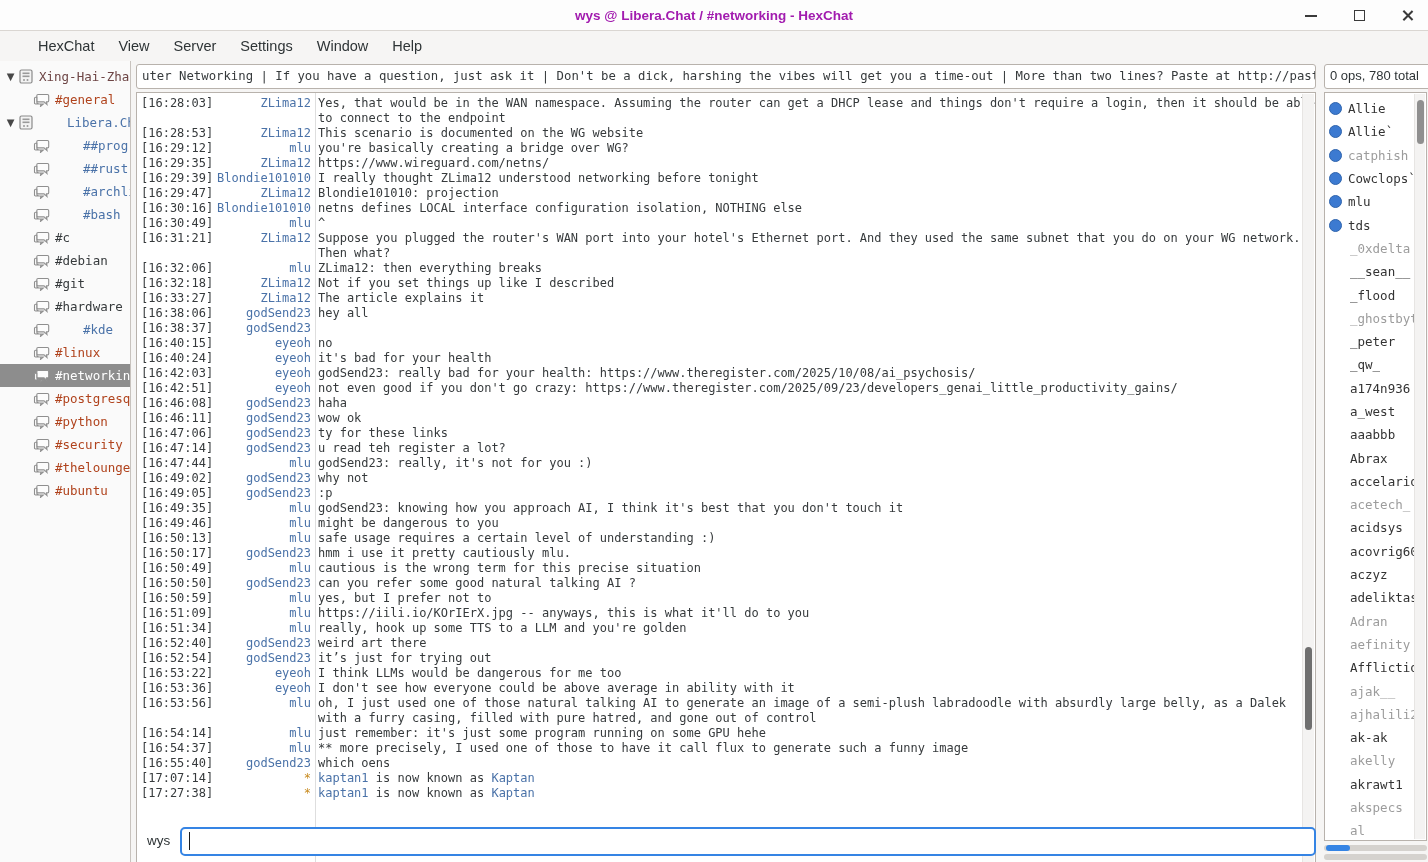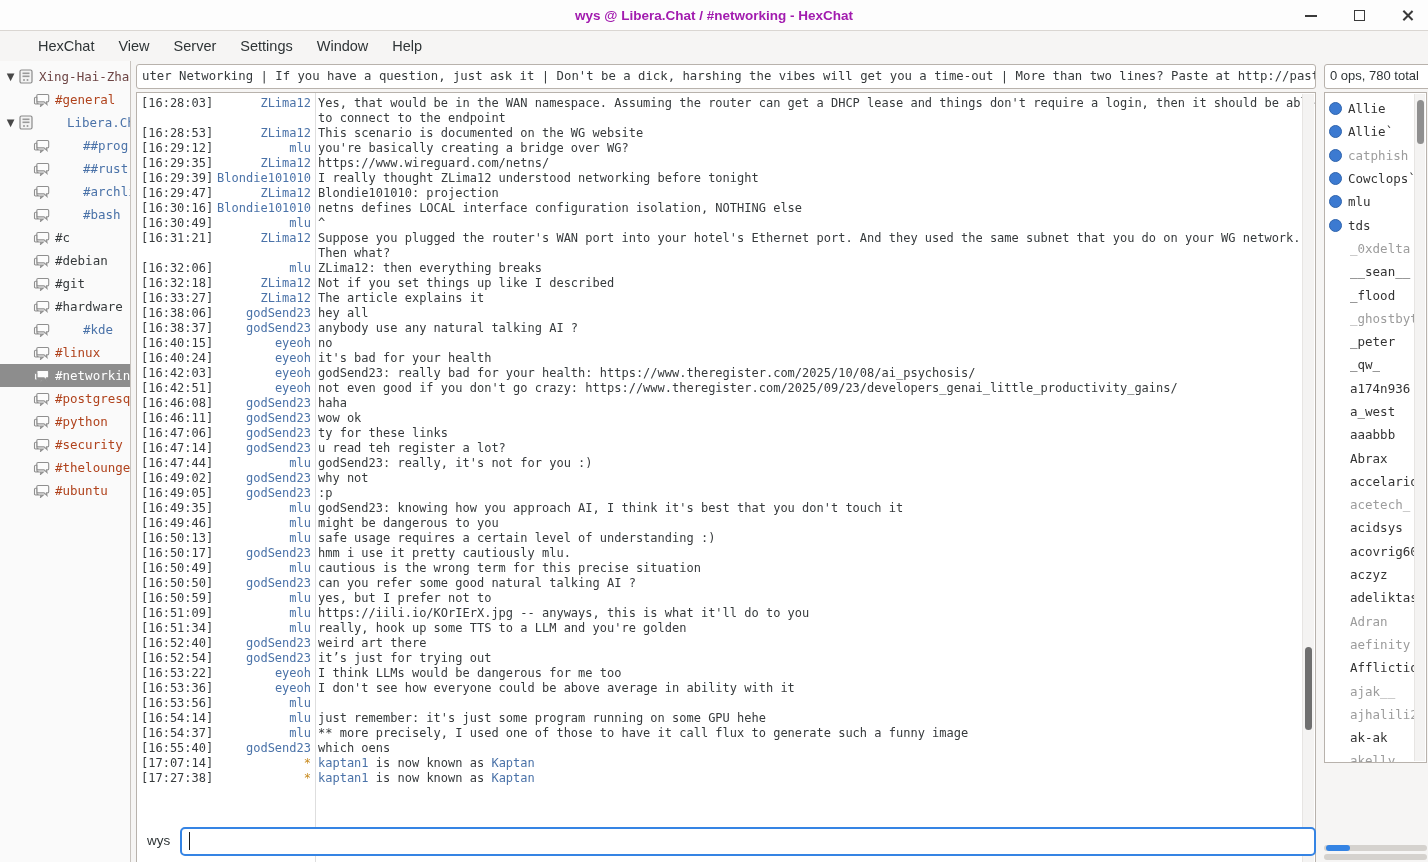--- a/index.html
+++ b/index.html
@@ -56,21 +56,21 @@
   
   .nicklabel{position:absolute;left:147px;top:833px;font-size:13.5px;color:#2e3436;}
   .inputbox{position:absolute;left:180px;top:827px;width:1136px;height:29px;background:#fff;
     border:2px solid var(--accent);border-radius:5px;font-family:"DejaVu Sans Mono",monospace;font-size:12.5px;
     padding:0 6px;outline:none;color:var(--text);}
   .caret{position:absolute;left:189px;top:832px;width:1px;height:18px;background:#1a1a1a;}
   
   .ulhead{position:absolute;left:1324px;top:64px;width:115px;height:25px;background:#fff;
     border:1px solid #b8b2ac;border-radius:3px;font-size:13px;line-height:22px;padding:0 5px;
     white-space:nowrap;overflow:hidden;color:#2e3436;}
-  .ulist{position:absolute;left:1324px;top:92px;width:103px;height:671px;background:#fff;
+  .ulist{position:absolute;left:1324px;top:92px;width:103px;height:749px;background:#fff;
     border:1px solid #b8b2ac;overflow:hidden;padding-top:4px;}
   .user-row{height:23.3px;display:flex;align-items:center;padding-left:4px;white-space:nowrap;overflow:hidden;
     font-family:"DejaVu Sans Mono",monospace;font-size:12.5px;color:#333;}
   .user-row.away{color:var(--away);}
   .udot{width:13px;height:13px;border-radius:50%;background:#3c7ad1;border:1px solid #2f64ad;margin-right:6px;flex:none;}
   .uspace{width:21px;flex:none;}
   .ulist .vsb{width:11px;}
   .hsb{position:absolute;height:6px;border-radius:3px;background:#d5d2ce;}
   .hsb-thumb{position:absolute;left:2px;top:0;width:24px;height:6px;border-radius:3px;background:var(--accent);}
   svg{display:block;}
@@ -366,21 +366,20 @@
         <div class="msg">The article explains it</div>
       </div>
       <div class="chat-row">
         <span class="time">[16:38:06]</span>
         <span class="nick">godSend23</span>
         <div class="msg">hey all</div>
       </div>
       <div class="chat-row">
         <span class="time">[16:38:37]</span>
         <span class="nick">godSend23</span>
-        <div class="msg">anybody use any natural talking AI ?</div>
       </div>
       <div class="chat-row">
         <span class="time">[16:40:15]</span>
         <span class="nick">eyeoh</span>
         <div class="msg">no</div>
       </div>
       <div class="chat-row">
         <span class="time">[16:40:24]</span>
         <span class="nick">eyeoh</span>
         <div class="msg">it's bad for your health</div>
@@ -491,20 +490,21 @@
         <div class="msg">I think LLMs would be dangerous for me too</div>
       </div>
       <div class="chat-row">
         <span class="time">[16:53:36]</span>
         <span class="nick">eyeoh</span>
         <div class="msg">I don't see how everyone could be above average in ability with it</div>
       </div>
       <div class="chat-row">
         <span class="time">[16:53:56]</span>
         <span class="nick">mlu</span>
+        <div class="msg">oh, I just used one of those natural talking AI to generate an image of a semi-plush labradoodle with absurdly large belly, as a Dalek with a furry casing, filled with pure hatred, and gone out of control</div>
       </div>
       <div class="chat-row">
         <span class="time">[16:54:14]</span>
         <span class="nick">mlu</span>
         <div class="msg">just remember: it's just some program running on some GPU hehe</div>
       </div>
       <div class="chat-row">
         <span class="time">[16:54:37]</span>
         <span class="nick">mlu</span>
         <div class="msg">** more precisely, I used one of those to have it call flux to generate such a funny image</div>

